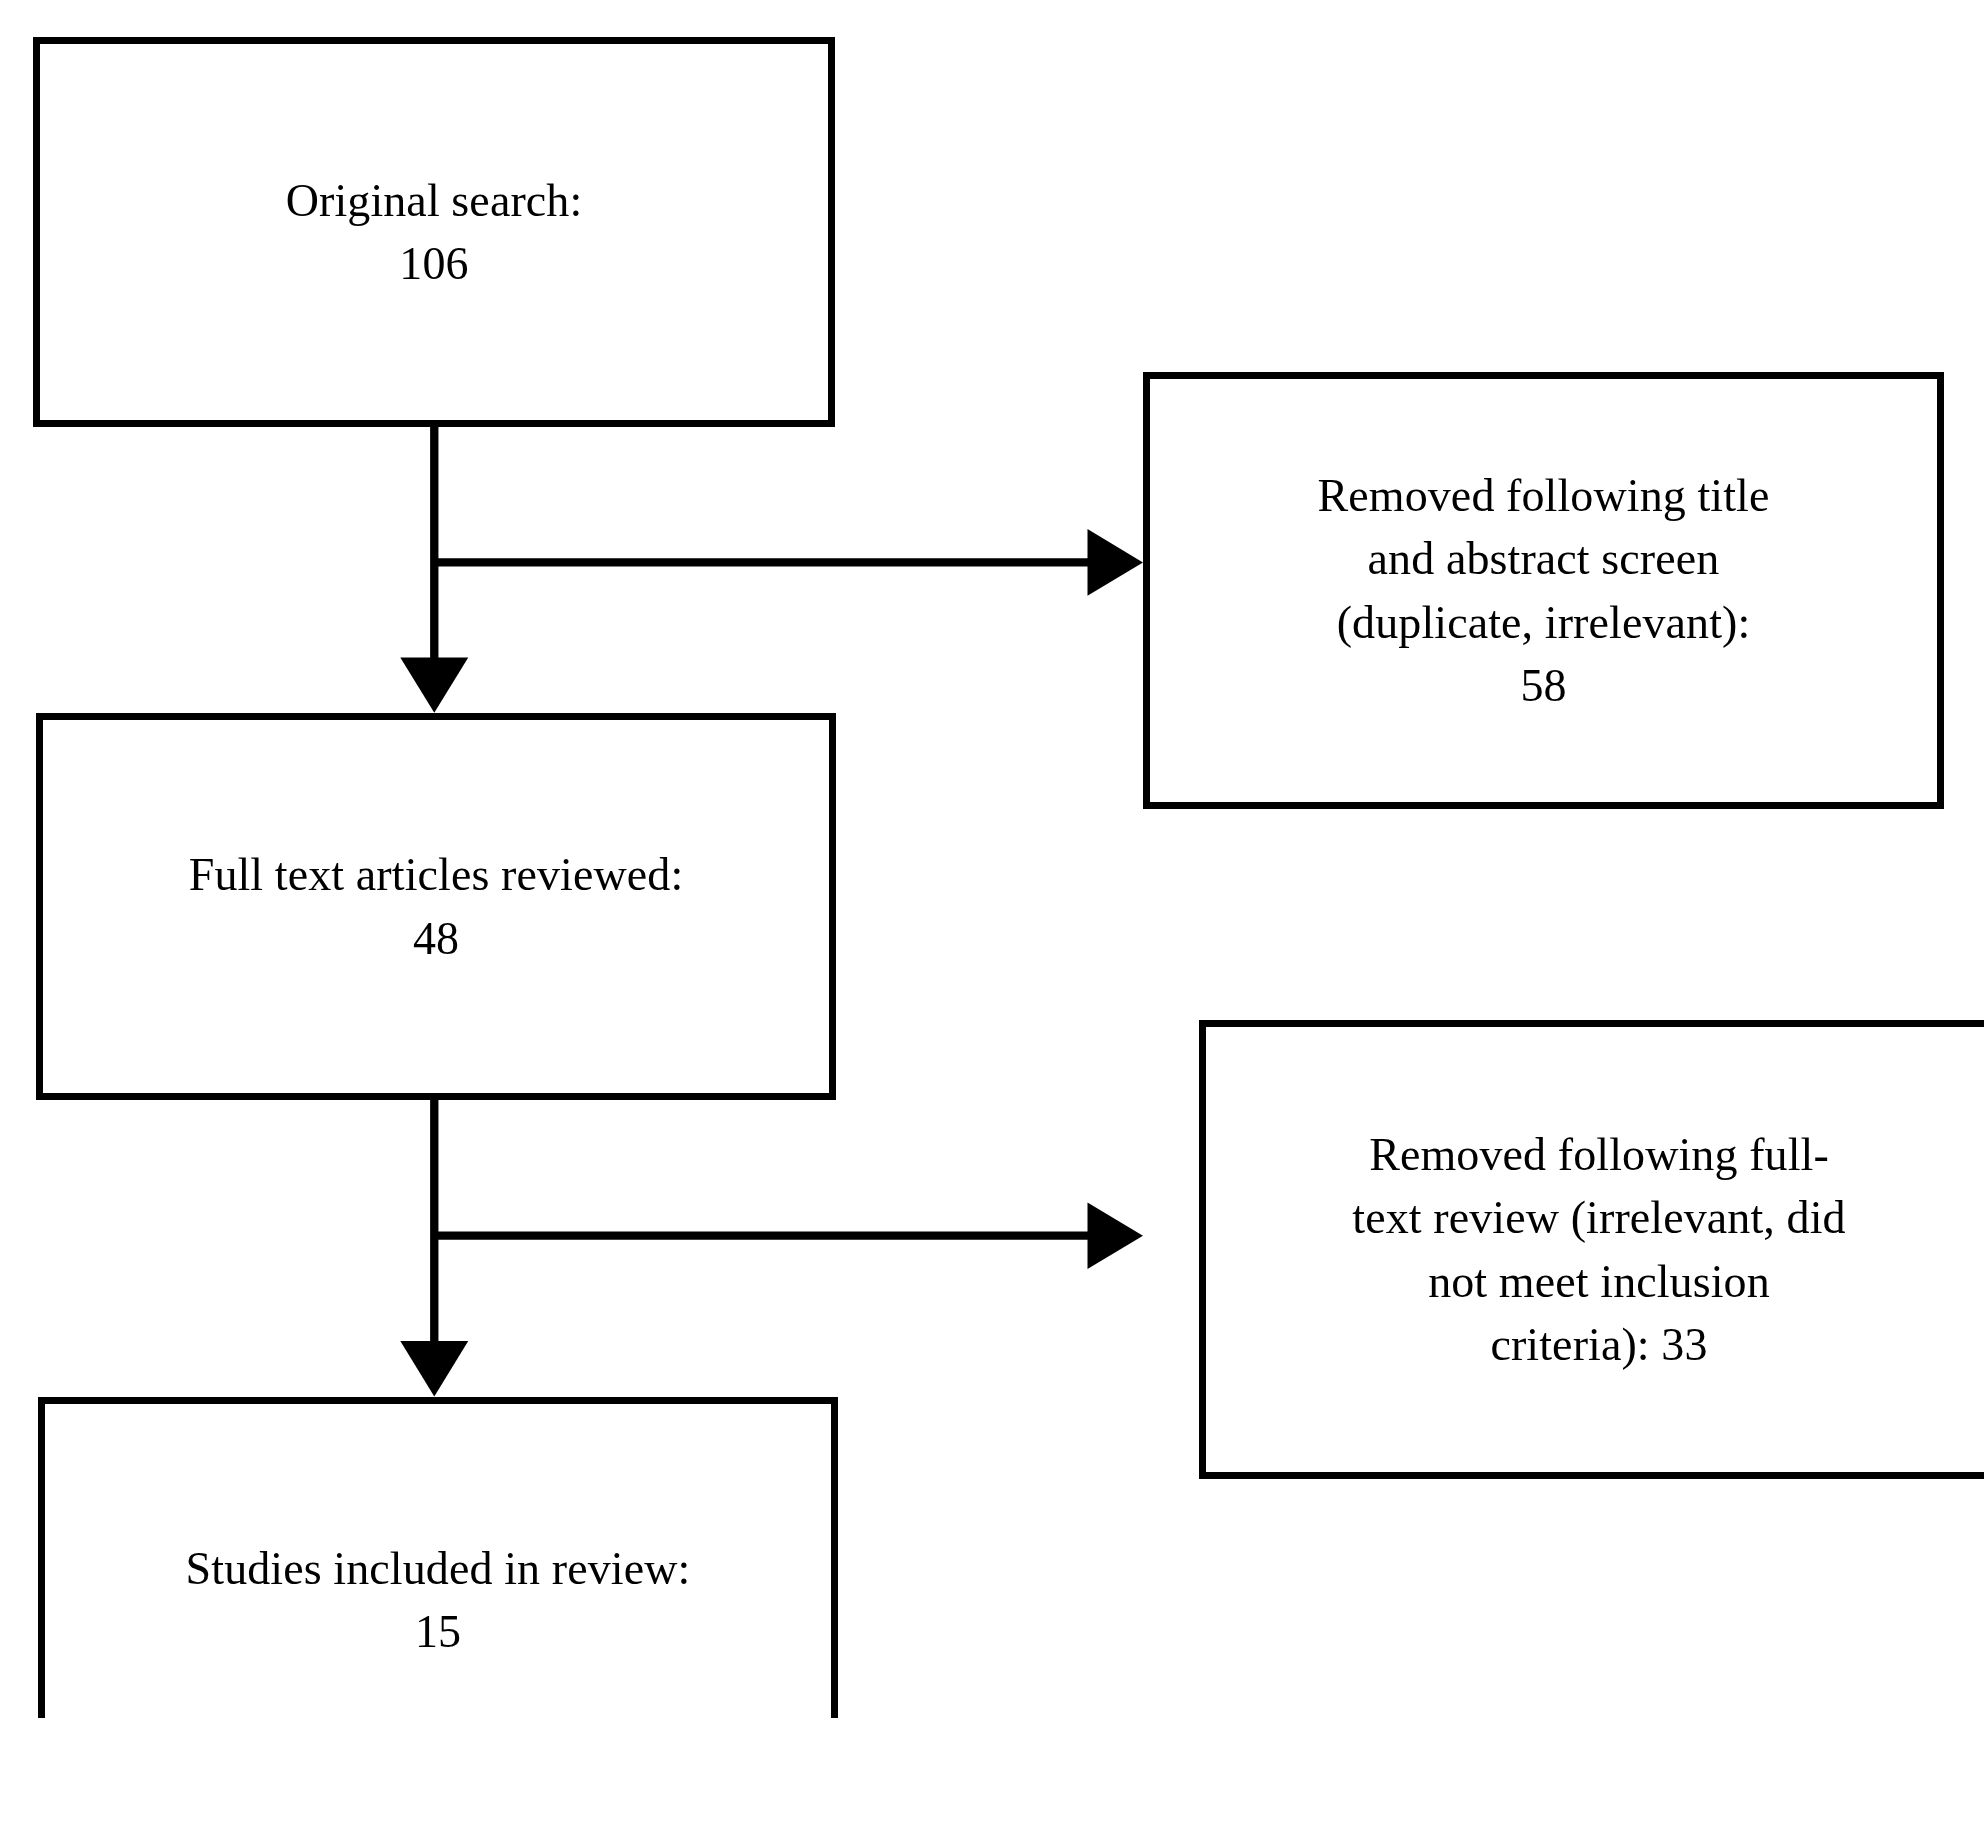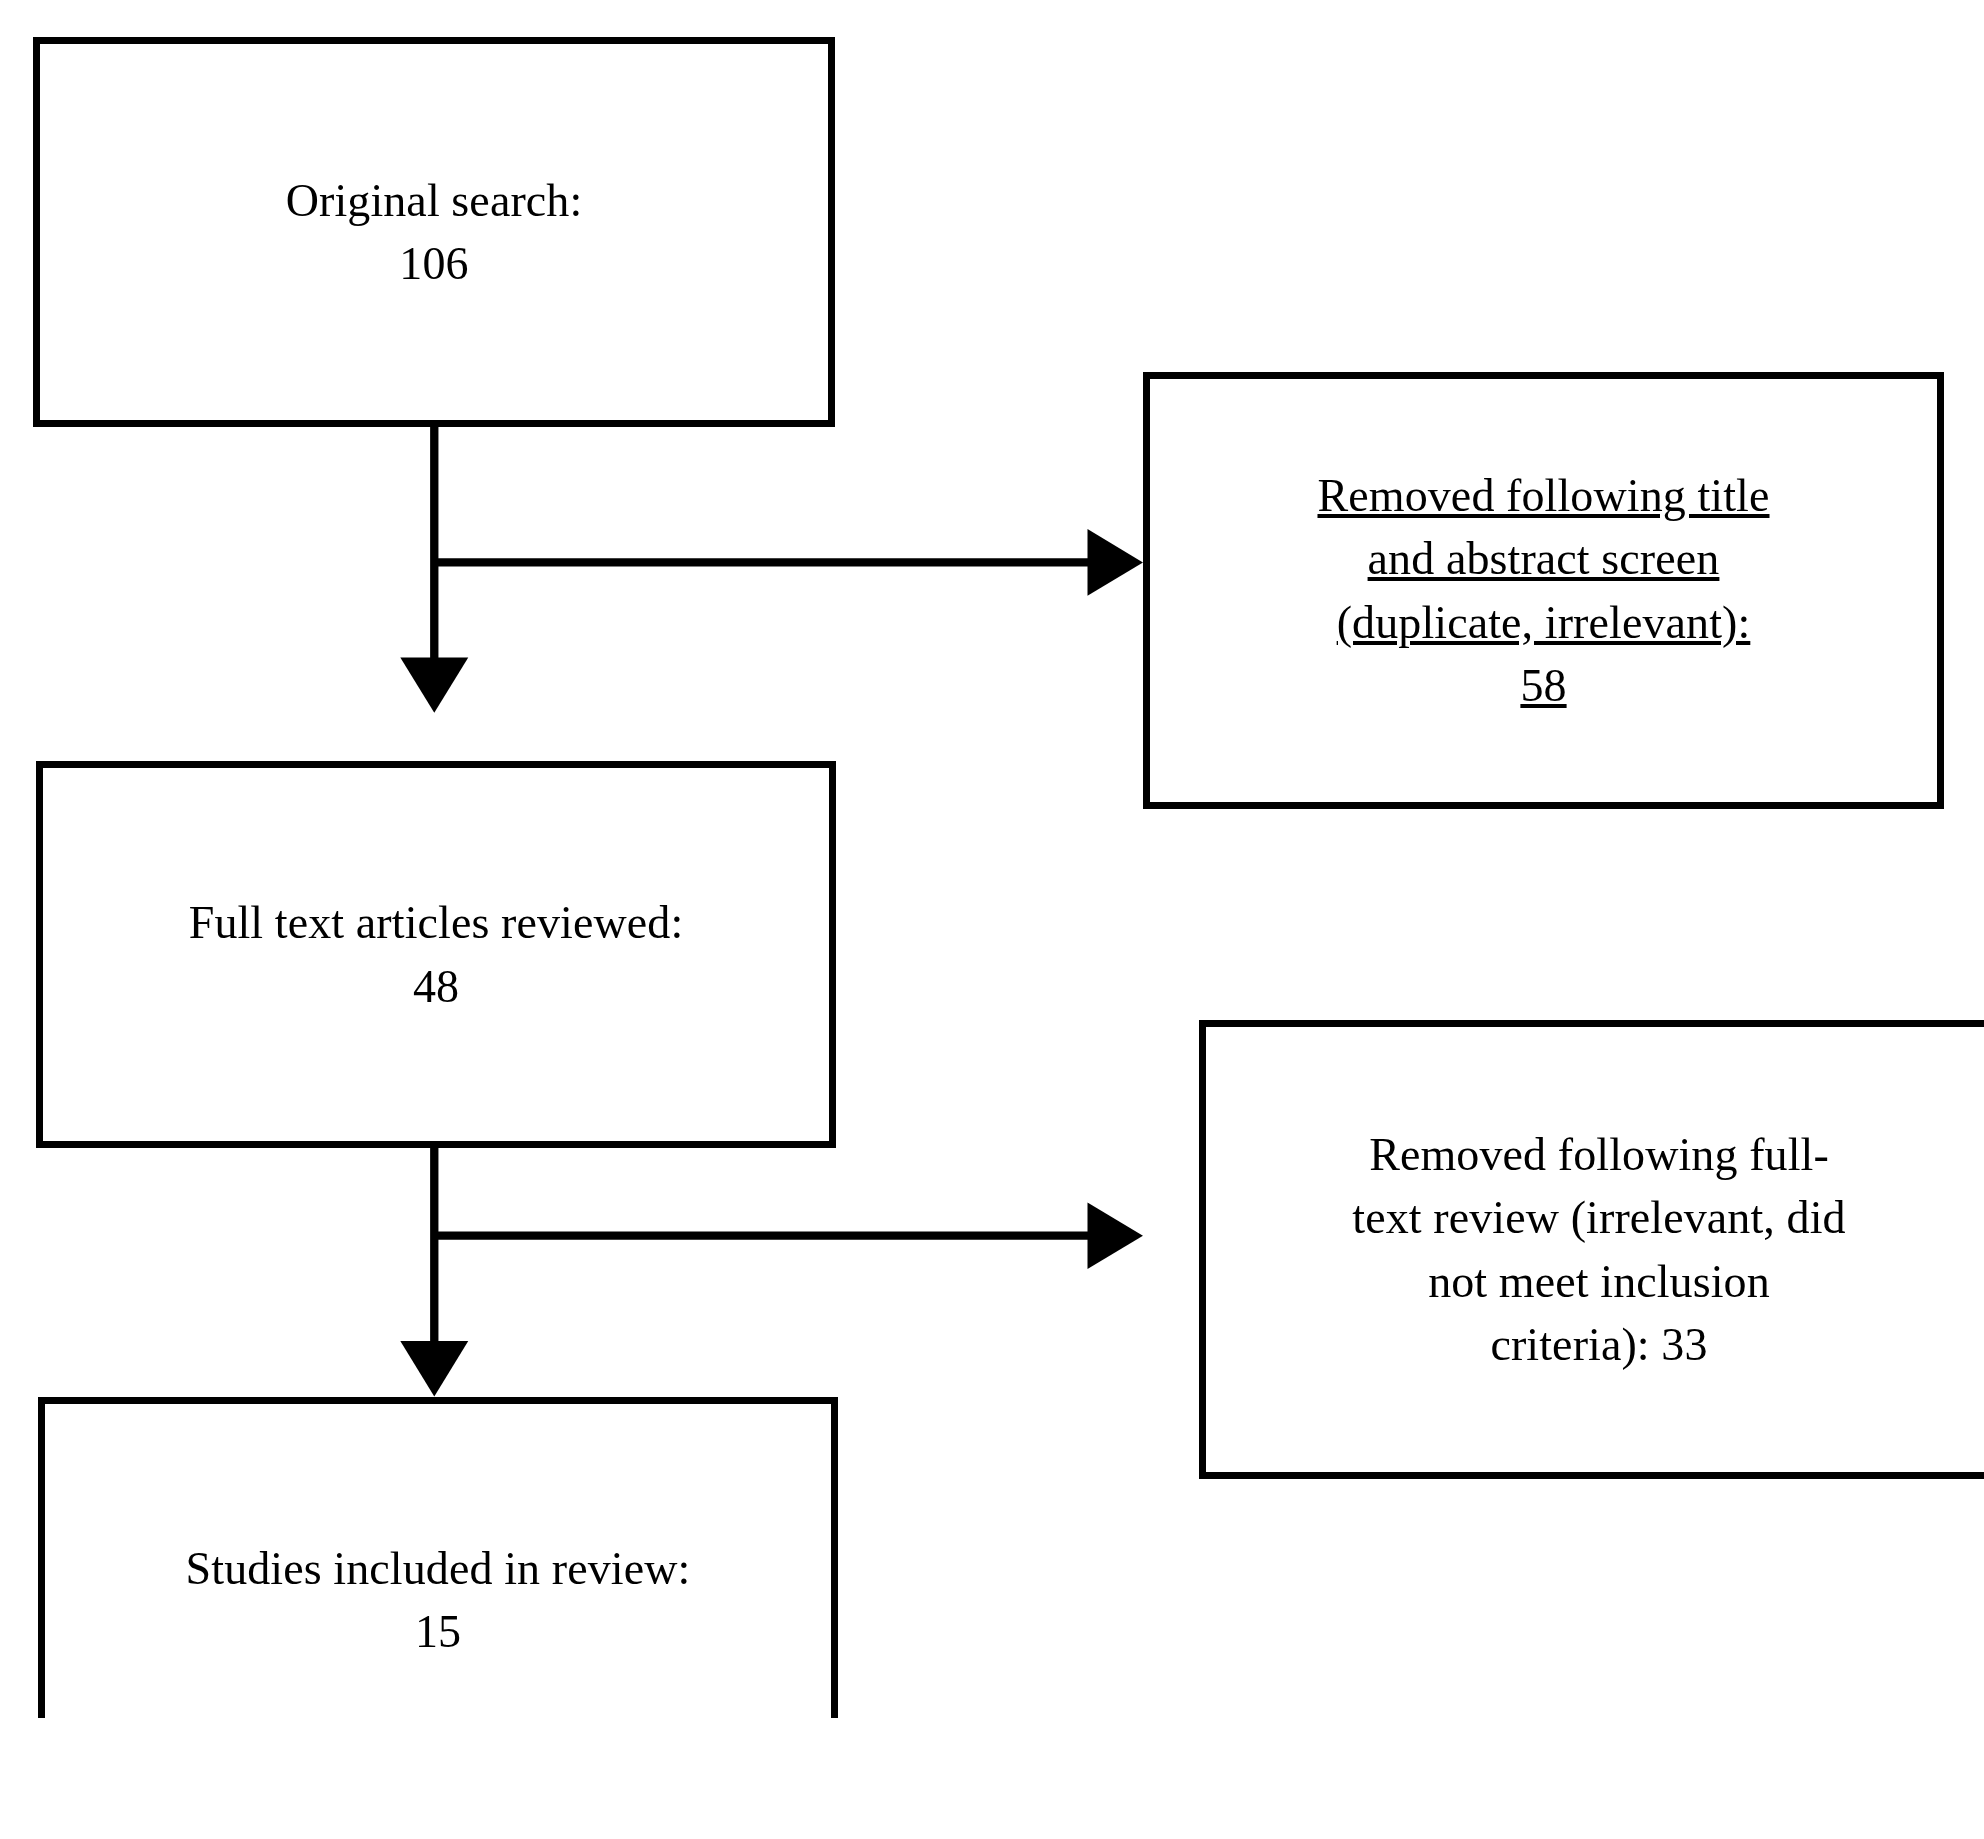--- a/index.html
+++ b/index.html
@@ -35,29 +35,29 @@
     padding: 0 23.6px;
     white-space: pre-line;
   }
   
   #box-original-search {
     left: 33px;  top: 37px;
     width: 802px; height: 390px;
   }
   #box-fulltext-reviewed {
     left: 36px;  top: 713px;
-    width: 800px; height: 387px; margin-top: 48px;
+    width: 800px; height: 387px;
   }
   #box-studies-included {
     left: 38px;  top: 1397px;
     width: 800px; height: 406px;
   }
   #box-removed-title-abstract {
     left: 1143px; top: 372px;
-    width: 801px; height: 437px; text-decoration: underline;
+    width: 801px; height: 437px;
   }
   #box-removed-fulltext {
     left: 1199px; top: 1020px;
     width: 800px; height: 459px; align-items: center;
   }
   
   .connector-svg {
     position: absolute;
     left: 0; top: 0;
     width: 1985px;

